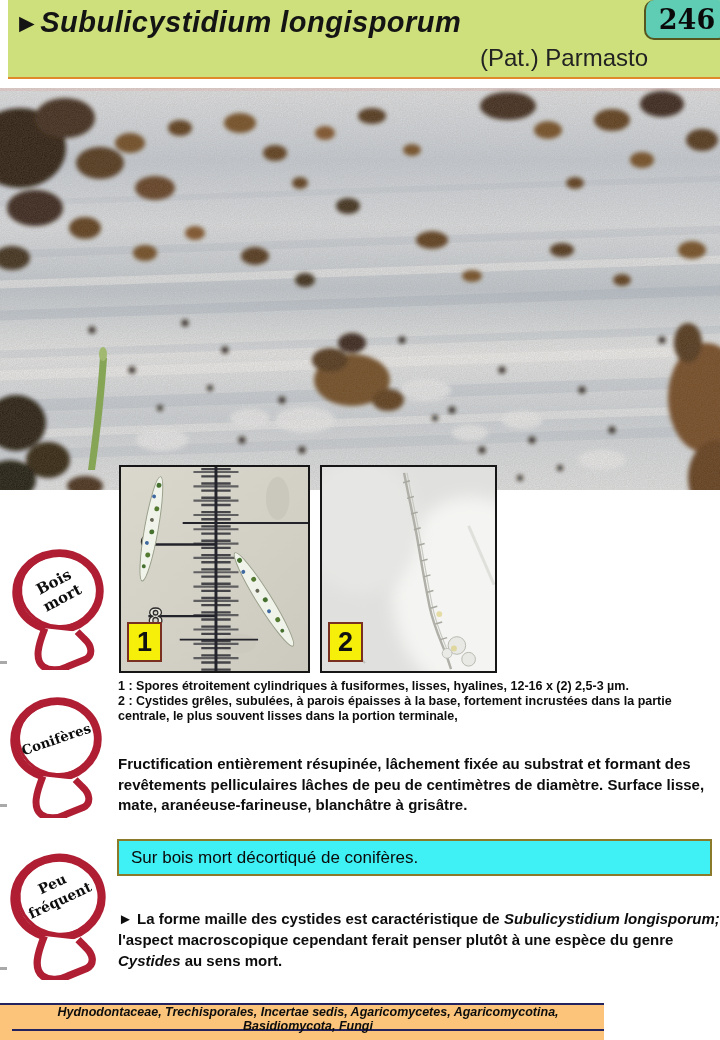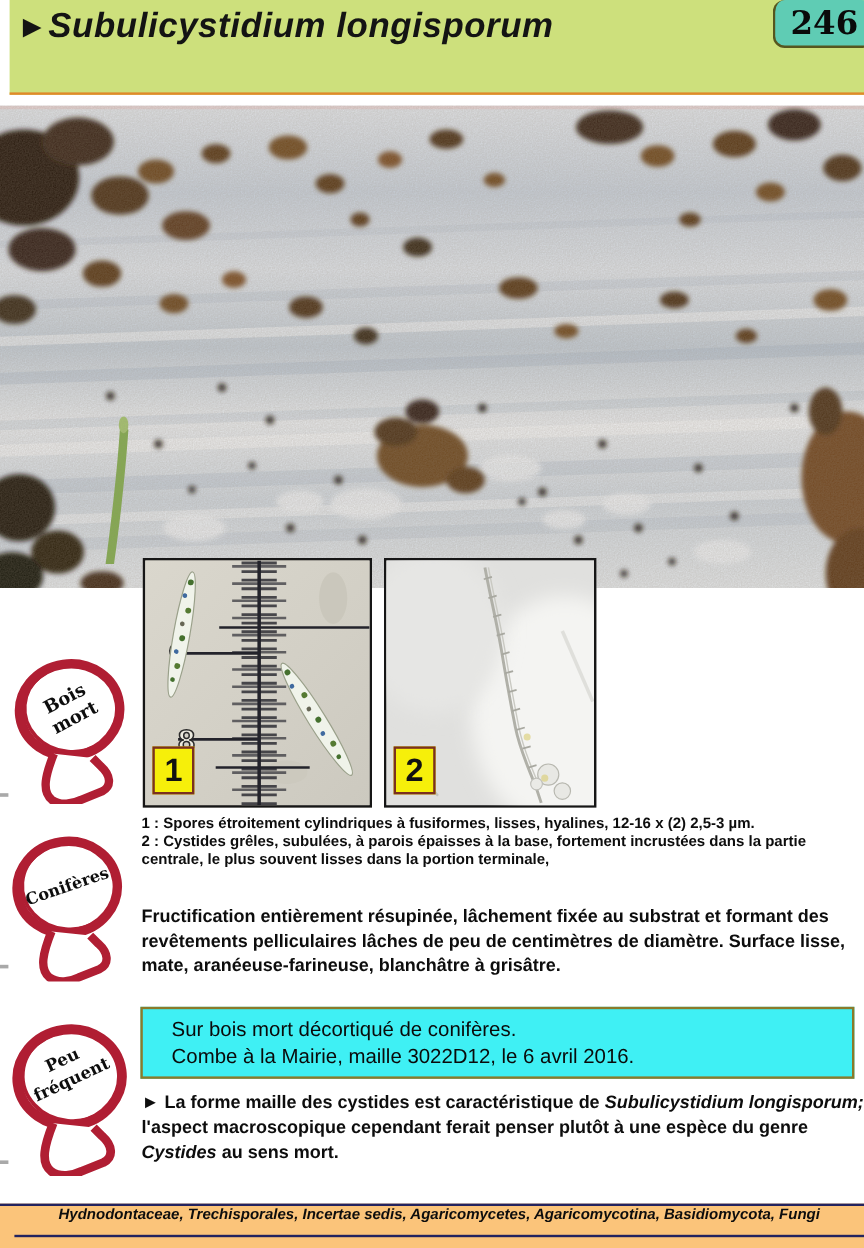--- a/index.html
+++ b/index.html
@@ -40,39 +40,40 @@
   #badge2 .badge-text { transform:rotate(-19deg); font-size:13.5px; top:34px; }
   #badge3 .badge-text { transform:rotate(-25deg); font-size:14px; top:22px; }
   .margin-dash { position:absolute; left:0; width:7px; height:3px; background:#a9a9a9; }
 
   
   .desc-micro { position:absolute; left:118px; top:679px; width:604px;
                 font:bold 12.5px "Liberation Sans", sans-serif; line-height:15px; color:#0d0d0d; }
   .desc-macro { position:absolute; left:118px; top:754px; width:606px;
                 font:bold 15px "Liberation Sans", sans-serif; line-height:20.5px; color:#0d0d0d; }
   .habitat { position:absolute; left:117px; top:839px; width:595px;
-             background:#3ff0f4; border:2px solid #8b7a2a; padding:5px 24px;
+             background:#3ff0f4; border:2px solid #8b7a2a; padding:5px 12px;
              font:17px "Liberation Sans", sans-serif; line-height:23px; color:#0a0a0a; }
   .note { position:absolute; left:118px; top:908px; width:606px;
           font:bold 15px "Liberation Sans", sans-serif; line-height:21px; color:#0d0d0d; }
   .note .it { font-style:italic; }
 
   
-  .footer { position:absolute; left:0; bottom:0; width:720px; height:37px;
+  .footer { position:absolute; left:0; bottom:0; width:604px; height:37px;
             background:#fbc47a; border-top:2px solid #23235f;padding-left:12px; }
   .footer-text { height:26px; line-height:25px; border-bottom:2px solid #23235f; text-align:center;
                  font:bold italic 12.5px "Liberation Sans", sans-serif; color:#0d0d0d; }
 </style>
 </head>
 <body>
 
 <div class="page">
 
   <div class="header">
     <div class="title"><span class="arr">►</span><span>Subulicystidium longisporum</span></div>
+    <div class="author">(Pat.) Parmasto</div>
     <div class="pagenum">246</div>
   </div>
 
   <svg class="wood" viewBox="0 0 720 402" preserveAspectRatio="none">
     <defs>
       <linearGradient id="woodbase" x1="0" y1="0" x2="0" y2="1">
         <stop offset="0" stop-color="#e7ebf0"></stop>
         <stop offset="0.18" stop-color="#ccd5e0"></stop>
         <stop offset="0.34" stop-color="#e3e8ee"></stop>
         <stop offset="0.5" stop-color="#c6d0da"></stop>
@@ -315,21 +316,20 @@
 
   <div class="desc-micro">
     <div>1 : Spores étroitement cylindriques à fusiformes, lisses, hyalines, 12-16 x (2) 2,5-3 µm.</div>
     <div>2 : Cystides grêles, subulées, à parois épaisses à la base, fortement incrustées dans la partie centrale, le plus souvent lisses dans la portion terminale,</div>
   </div>
 
   <div class="desc-macro">Fructification entièrement résupinée, lâchement fixée au substrat et formant des revêtements pelliculaires lâches de peu de centimètres de diamètre. Surface lisse, mate, aranéeuse-farineuse, blanchâtre à grisâtre.</div>
 
   <div class="habitat">
     <div>Sur bois mort décortiqué de conifères.</div>
-    <div>Combe à la Mairie, maille 3022D12, le 6 avril 2016.</div>
   </div>
 
   <div class="note">
     <span>►</span><span> La forme maille des cystides est caractéristique de </span><span class="it">Subulicystidium longisporum;</span><span> l'aspect macroscopique cependant ferait penser plutôt à une espèce du genre </span><span class="it">Cystides</span><span> au sens mort.</span>
   </div>
 
   <div class="footer">
     <div class="footer-text">Hydnodontaceae, Trechisporales, Incertae sedis, Agaricomycetes, Agaricomycotina, Basidiomycota, Fungi</div>
   </div>
 

